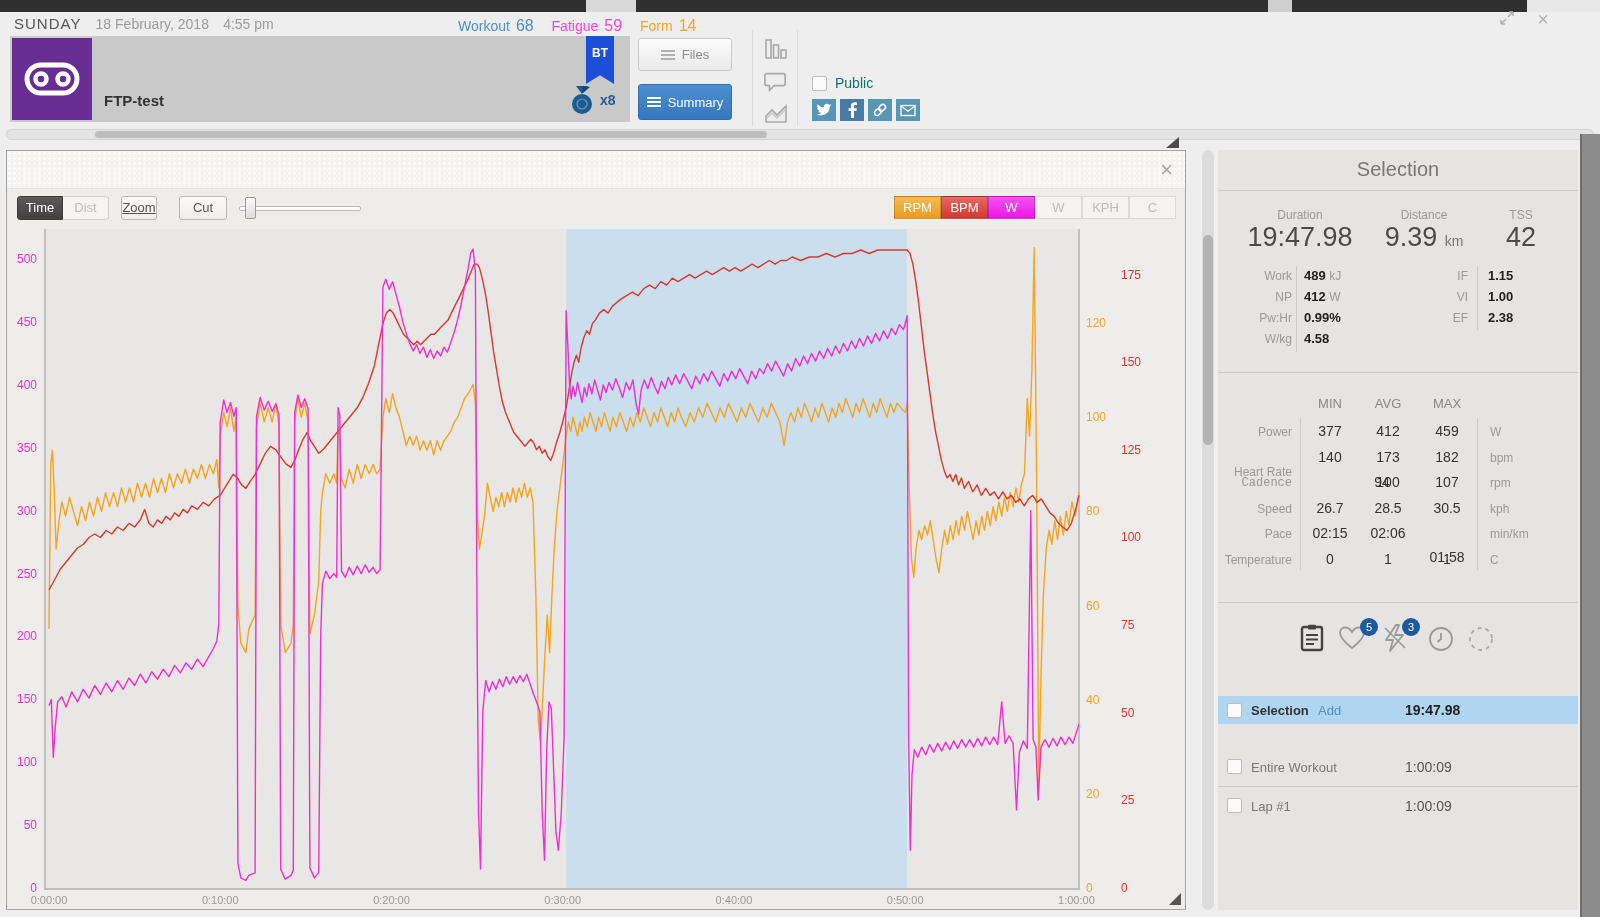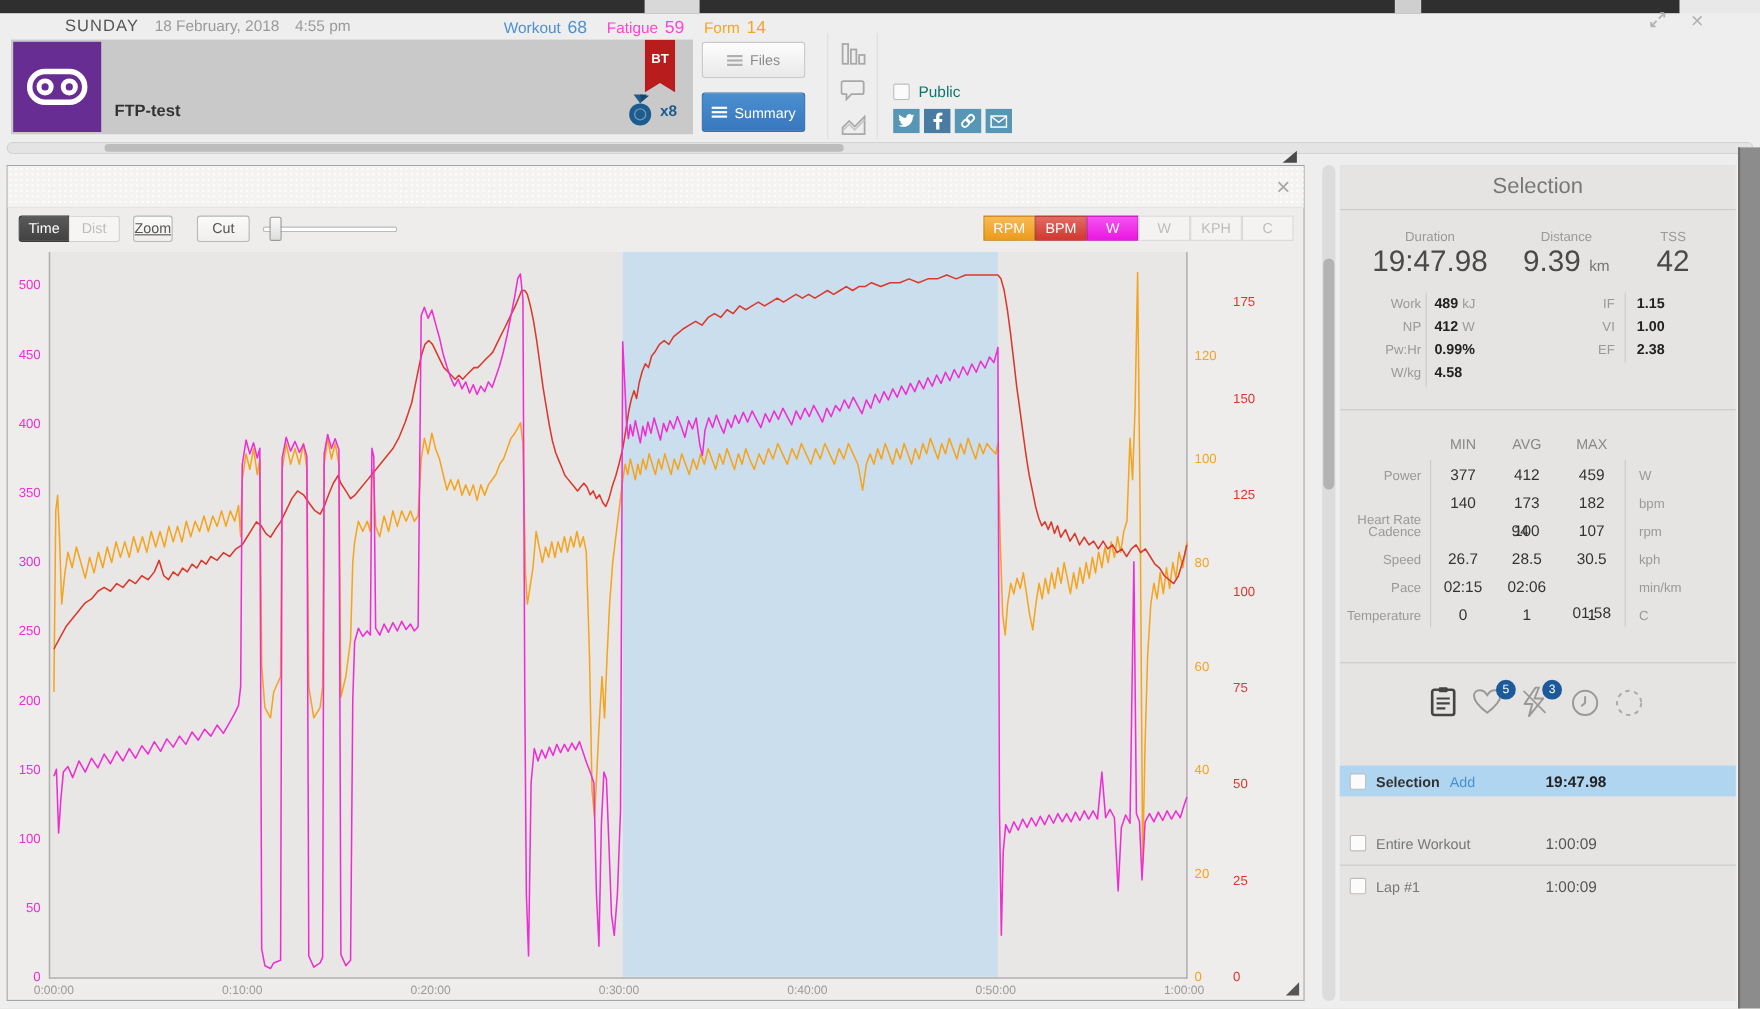--- a/index.html
+++ b/index.html
@@ -7,35 +7,35 @@
   .screen { position:relative; width:1600px; height:917px; background:#efeeee; overflow:hidden; }
 
   
   .win-top { position:absolute; left:0; top:0; width:1527px; height:12px; background:#2f2f2f; }
   .win-notch1 { position:absolute; left:586px; top:0; width:50px; height:12px; background:#d8d8d8; }
   .win-notch2 { position:absolute; left:1268px; top:0; width:24px; height:12px; background:#cfcfcf; }
   .win-corner { position:absolute; left:1527px; top:0; width:73px; height:12px; background:#e9e8e8; }
   .winbtn { position:absolute; top:10px; width:18px; height:18px; color:#b2b2b2; font-size:20px; line-height:18px; text-align:center; cursor:pointer; }
 
   
-  .dateline { position:absolute; top:15px; left:14px; font-size:15px; color:#555;margin-left:45px; }
+  .dateline { position:absolute; top:15px; left:14px; font-size:15px; color:#555; }
   .dateline .day { letter-spacing:1px; }
   .dateline .sub { color:#9a9a9a; font-size:14px; margin-left:10px; }
   .metrics { position:absolute; top:17px; left:458px; font-size:14px; }
   .metrics span { margin-right:6px; }
   .metrics .val { font-size:16px; margin-right:14px; }
 
   
   .card { position:absolute; left:10px; top:36px; width:620px; height:86px; background:#c9c9c9; }
   .tile { position:absolute; left:2px; top:2px; width:80px; height:82px; background:#672d92; display:flex; align-items:center; justify-content:center; }
   .bignums { position:absolute; left:92px; top:14px; color:#3d3d3d; font-size:30px; white-space:nowrap; }
   .bignums .unit { font-size:17px; color:#666; }
   .bignums .gap { display:inline-block; width:26px; }
   .card-title { position:absolute; left:94px; top:56px; font-size:15px; font-weight:bold; color:#333; }
-  .ribbon { position:absolute; left:576px; top:0px; width:28px; height:48px; background:#b91c1c;
+  .ribbon { position:absolute; left:576px; top:0px; width:28px; height:48px; background:#1d4ed8;
             clip-path:polygon(0 0,100% 0,100% 100%,50% 82%,0 100%); text-align:center; color:#fff;
             font-size:12px; font-weight:bold; padding-top:10px; }
   .medal-wrap { position:absolute; left:558px; top:48px; width:60px; height:34px; color:#1d5c8f; }
   .medal-x { position:absolute; left:32px; top:8px; font-size:14px; font-weight:bold; color:#1d5c8f; }
 
   .btn-files { position:absolute; left:638px; top:38px; width:94px; height:33px; background:linear-gradient(#fdfdfd,#e9e9e9);
                border:1px solid #c9c9c9; border-radius:3px; display:flex; align-items:center; justify-content:center;
                gap:7px; color:#8a8a8a; font-size:13px; cursor:pointer; }
   .btn-summary { position:absolute; left:638px; top:84px; width:94px; height:36px; background:linear-gradient(#4a8fd0,#3877bd);
                  border:1px solid #336ead; border-radius:3px; display:flex; align-items:center; justify-content:center;
@@ -328,21 +328,21 @@
         <div class="mm-lbl" style="top:275px;">Power</div>
         <div class="mm-cell" style="left:84px;top:273px;">377</div>
         <div class="mm-cell" style="left:142px;top:273px;">412</div>
         <div class="mm-cell" style="left:201px;top:273px;">459</div>
         <div class="mm-unit" style="top:275px;">W</div>
         <div class="mm-lbl" style="top:315px;">Heart Rate</div>
         <div class="mm-cell" style="left:84px;top:298.6px;">140</div>
         <div class="mm-cell" style="left:142px;top:298.6px;">173</div>
         <div class="mm-cell" style="left:201px;top:298.6px;">182</div>
         <div class="mm-unit" style="top:300.6px;">bpm</div>
-        <div class="mm-lbl" style="top:326.2px;">Cadence</div>
+        <div class="mm-lbl" style="top:326.2px;font-family:Liberation Mono, monospace;">Cadence</div>
         <div class="mm-cell" style="left:100px;top:324.2px;margin-left:36px;">94</div>
         <div class="mm-cell" style="left:142px;top:324.2px;">100</div>
         <div class="mm-cell" style="left:201px;top:324.2px;">107</div>
         <div class="mm-unit" style="top:326.2px;">rpm</div>
         <div class="mm-lbl" style="top:351.8px;">Speed</div>
         <div class="mm-cell" style="left:84px;top:349.8px;">26.7</div>
         <div class="mm-cell" style="left:142px;top:349.8px;">28.5</div>
         <div class="mm-cell" style="left:201px;top:349.8px;">30.5</div>
         <div class="mm-unit" style="top:351.8px;">kph</div>
         <div class="mm-lbl" style="top:377.4px;">Pace</div>

